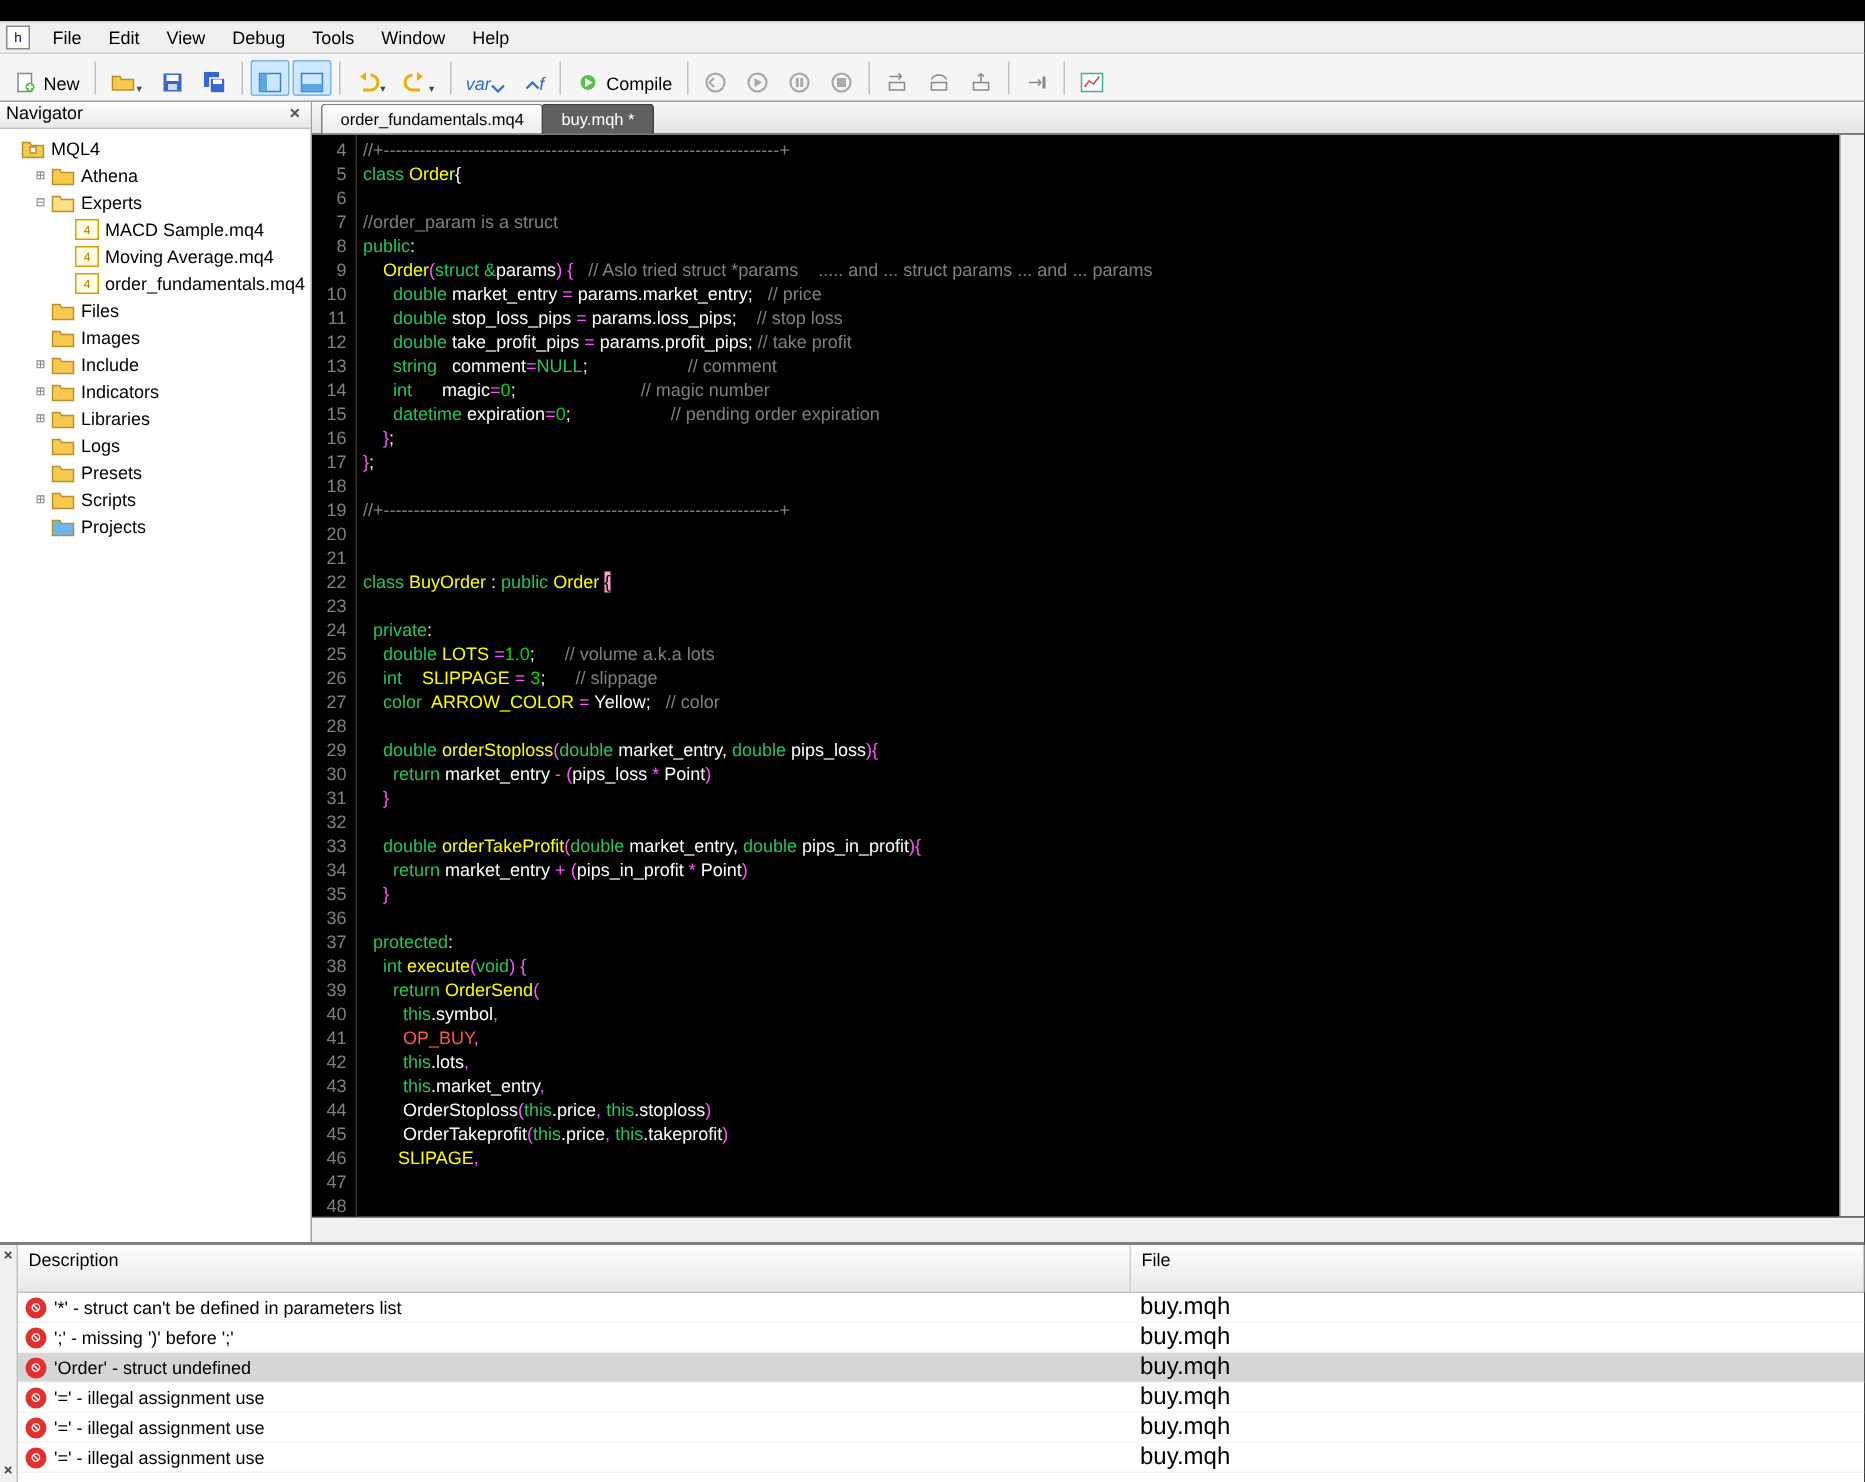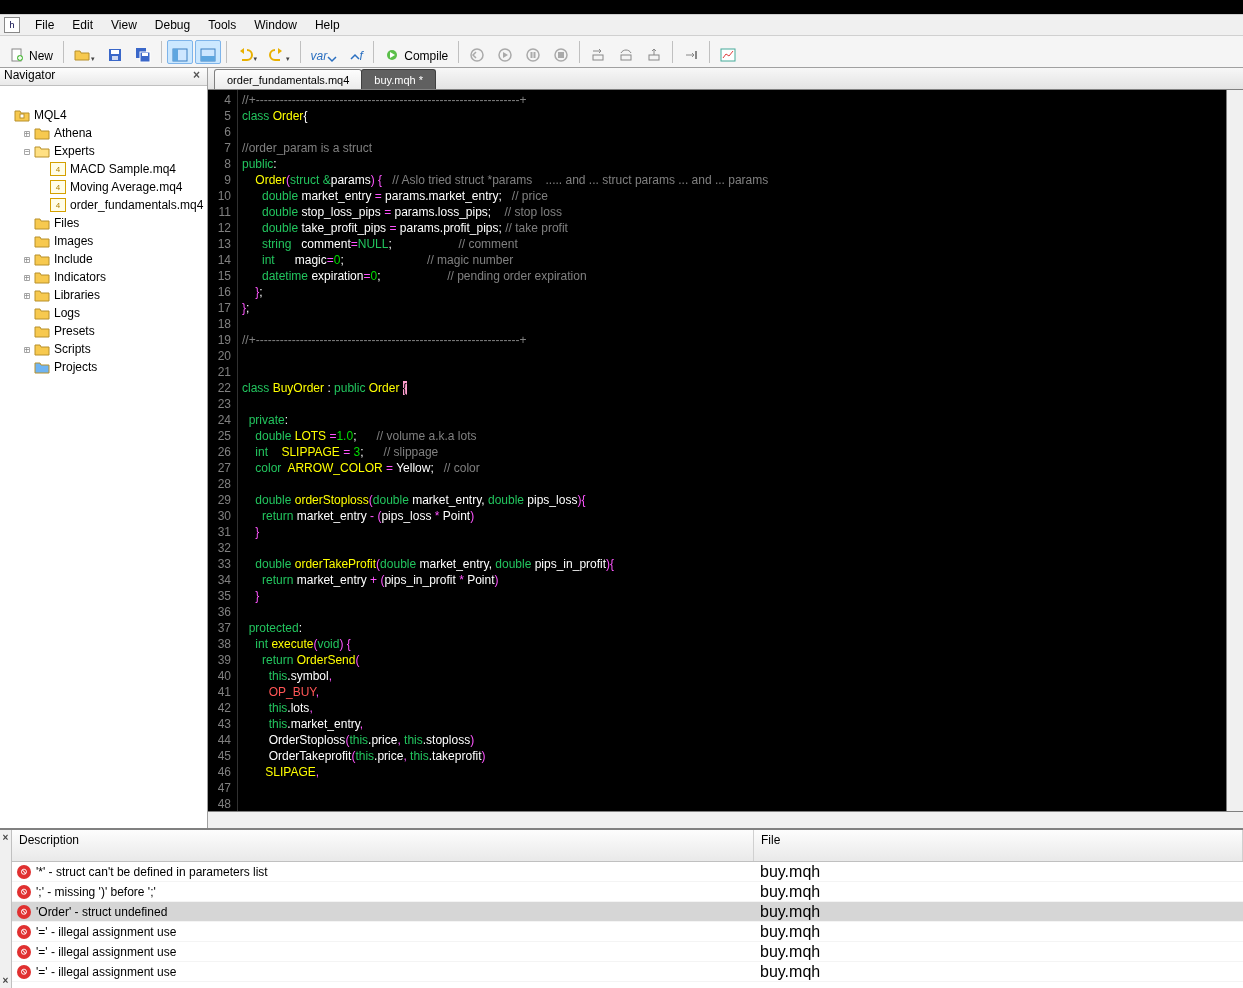--- a/index.html
+++ b/index.html
@@ -13,21 +13,21 @@
 .tbtn { min-width:24px; height:24px; display:inline-flex; align-items:flex-end; justify-content:center; border:1px solid transparent; border-radius:2px; padding:0 4px; cursor:default; }
 .tbtn-sel { border-color:#7eb4ea; background:#cce8ff; }
 .tbtn svg { width:16px; height:16px; }
 .tbtn .lbl { margin-left:4px; font-size:12px; }
 .tsep { width:1px; height:22px; background:#c0c0c0; margin:0 3px; }
 .tbtn .mini-arrow { font-size:7px; color:#444; margin-left:1px; }
 .body-row { display:flex; flex:1; min-height:0; }
 .navigator { width:208px; background:#fff; border-right:1px solid #a0a0a0; display:flex; flex-direction:column; }
 .nav-header { height:18px; background:linear-gradient(#fdfdfd,#e9e9e9); border-bottom:1px solid #c0c0c0; display:flex; align-items:flex-start; padding:0 4px; font-size:11px; }
 .nav-header .close { margin-left:auto; font-weight:bold; color:#555; padding:0 3px; }
-.tree { flex:1; overflow:auto; padding:20px 0; }
+.tree { flex:1; overflow:auto; padding:4px 0; }
 .tree-row { display:flex; align-items:center; height:18px; white-space:nowrap; cursor:default; }
 .tw { display:inline-block; width:14px; text-align:center; color:#888; font-family:monospace; font-size:10px; }
 .dotted-spacer { display:inline-block; height:18px; }
 .folder-icon { width:16px; height:14px; margin-right:4px; display:inline-flex; }
 .folder-icon svg { width:16px; height:14px; }
 .file-icon { width:16px; height:14px; margin-right:4px; display:inline-flex; align-items:center; justify-content:center; border:1px solid #d4a000; background:#fffde7; font-size:8px; color:#b08000; }
 .editor-col { flex:1; display:flex; flex-direction:column; min-width:0; background:#000; }
 .tab-strip { height:22px; background:linear-gradient(#f7f7f7,#e3e3e3); border-bottom:1px solid #808080; display:flex; align-items:flex-end; padding-left:6px; gap:0; }
 .tab { height:20px; padding:0 12px; border:1px solid #808080; border-bottom:none; border-radius:3px 3px 0 0; background:linear-gradient(#fdfdfd,#ececec); display:flex; align-items:center; margin-right:-1px; font-size:11px; cursor:default; }
 .tab.active { background:#606060; color:#fff; border-color:#404040; position:relative; z-index:2; }

